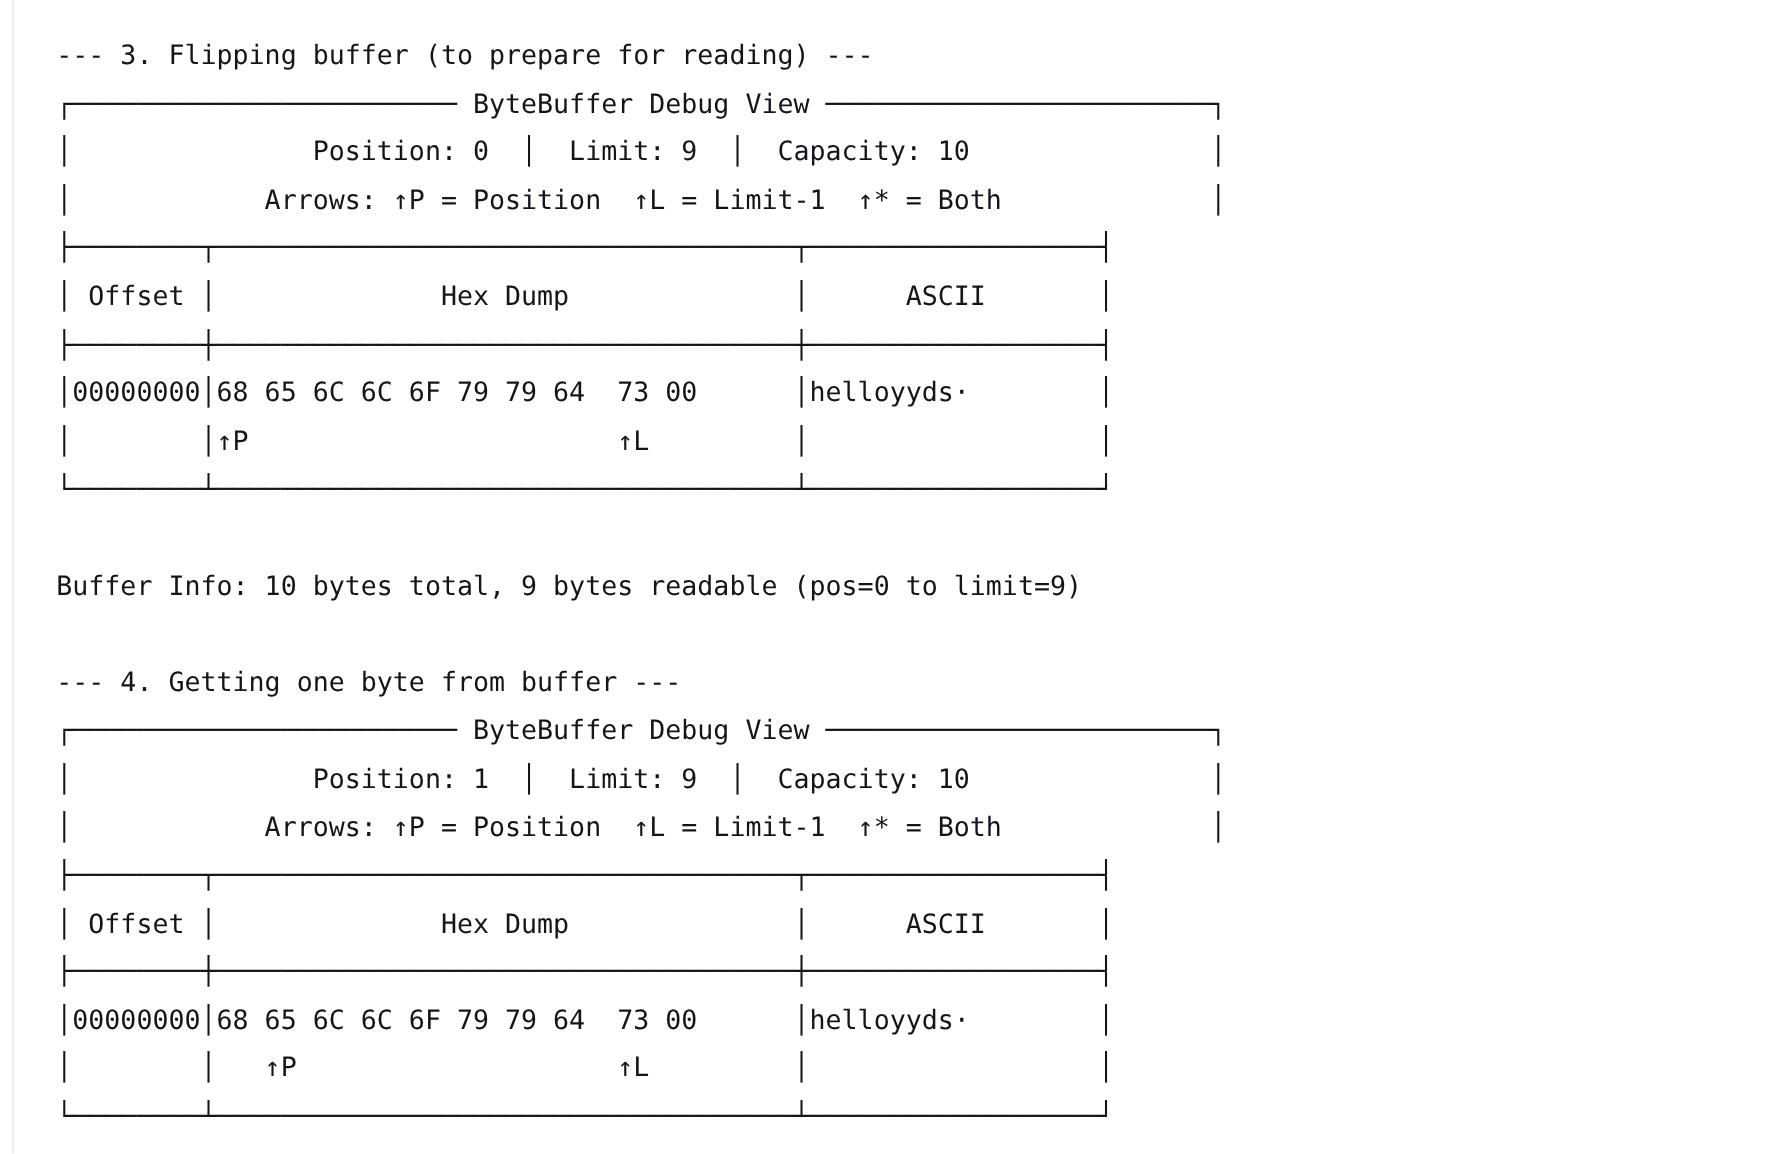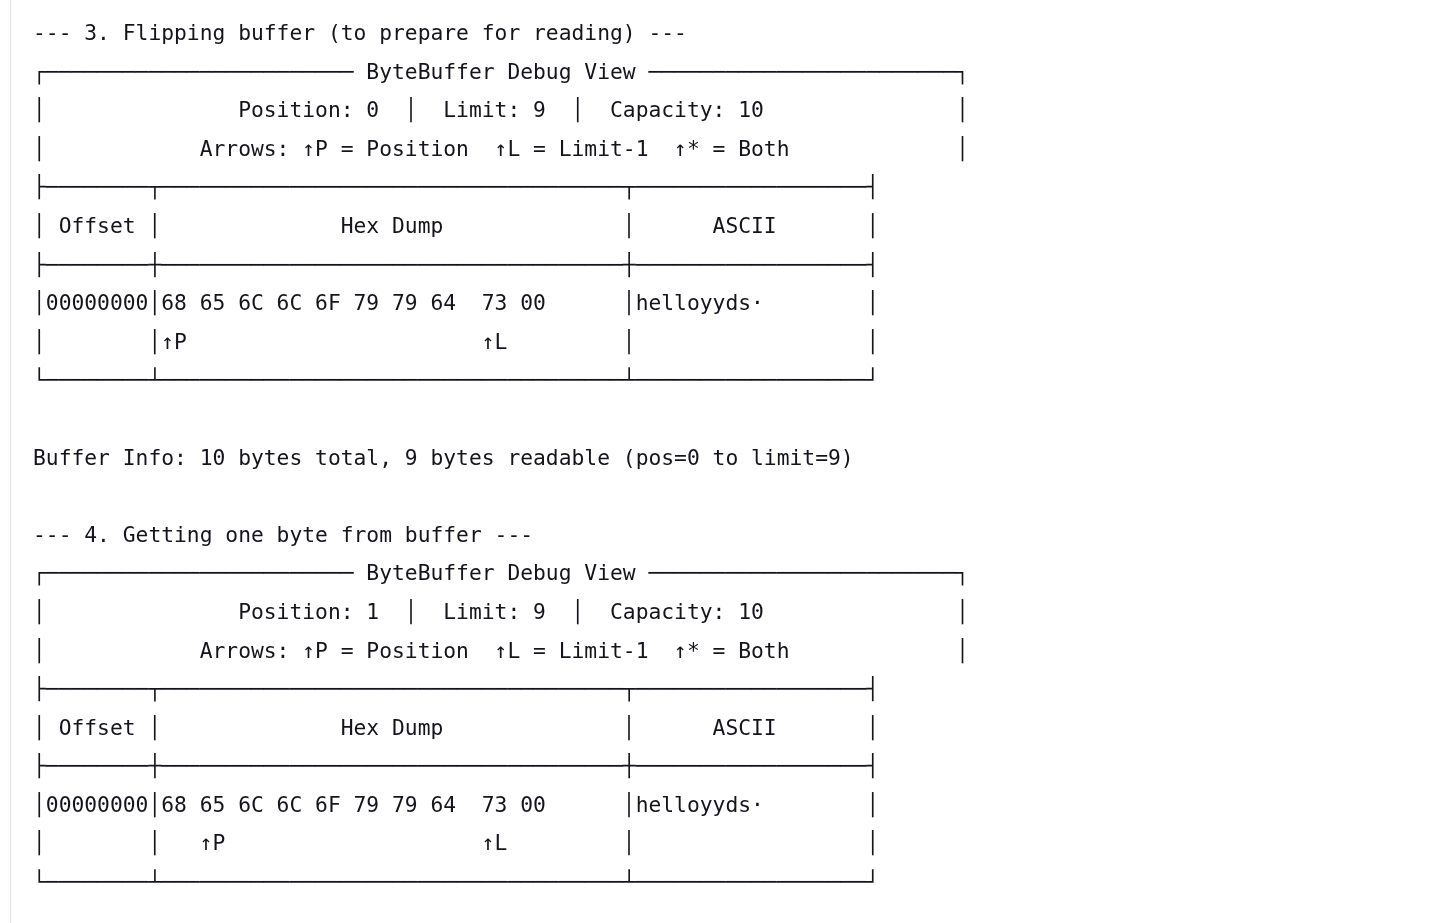--- a/index.html
+++ b/index.html
@@ -30,21 +30,21 @@
     position: absolute;
     left: 0;
     top: 0;
     width: 1430px;
     height: 923px;
     padding: 0;
     box-sizing: border-box;
   }
 
   pre.term {
-    margin: 0;
+    margin: 12px;
     padding: 14px 0 0 33px;
     font-family: "DejaVu Sans Mono", "Liberation Mono", monospace;
     font-size: 21.3px;
     line-height: 38.6px;
     letter-spacing: 0px;
     color: #14141c;
     white-space: pre;
     background: transparent;
     -webkit-font-smoothing: antialiased;
   }

